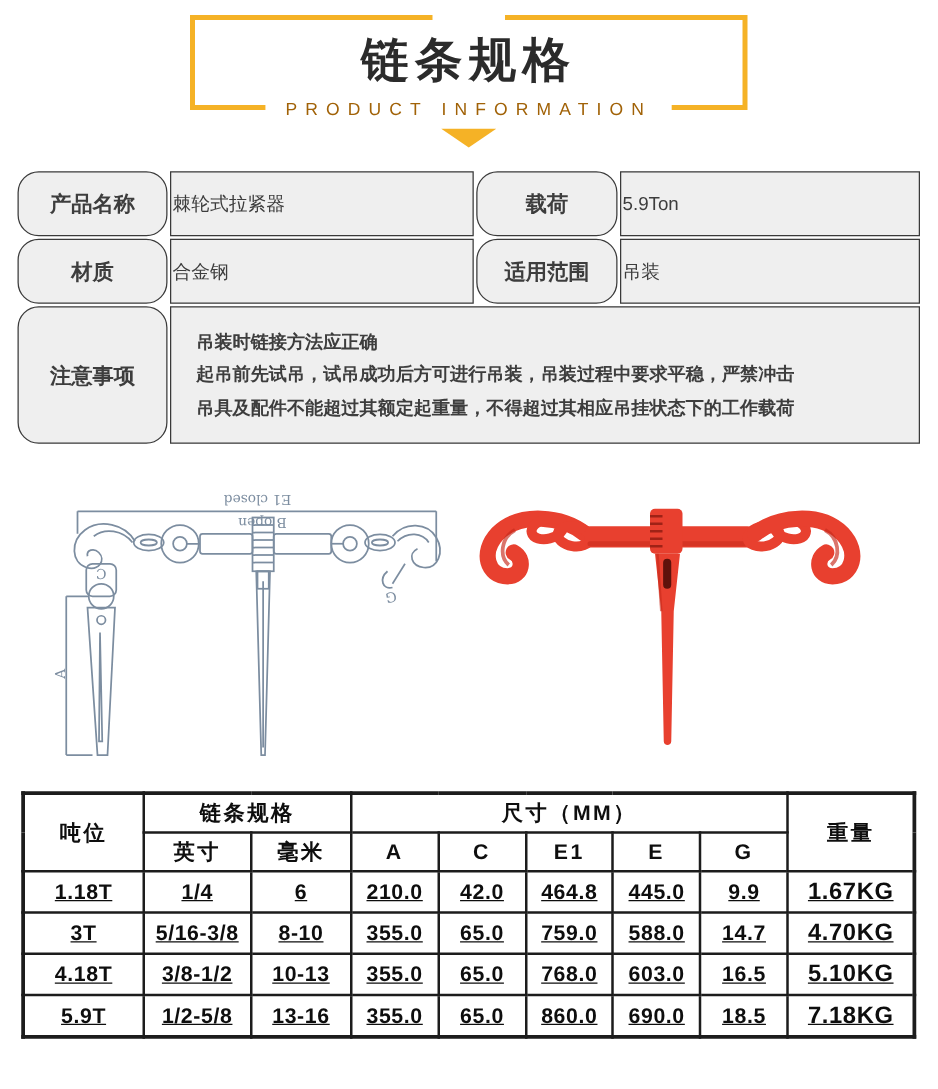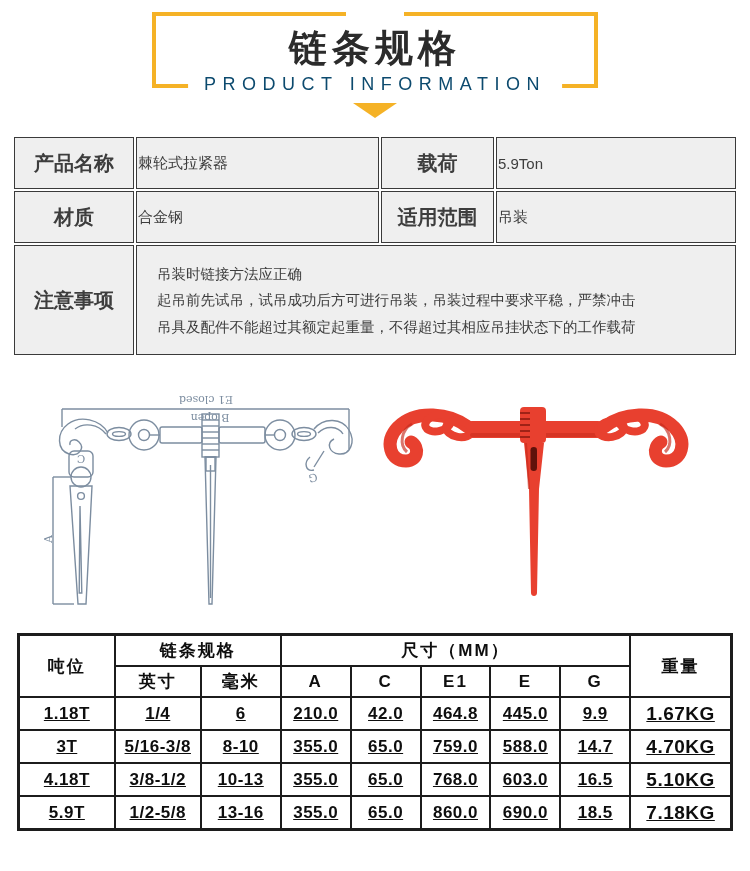--- a/index.html
+++ b/index.html
@@ -3,31 +3,31 @@
 <meta charset="utf-8">
 <style>
   html,body{margin:0;padding:0;background:#ffffff;}
   body{width:750px;height:871px;position:relative;font-family:"Liberation Sans","DejaVu Sans",sans-serif;overflow:hidden;}
 
   
   .hero{width:446px;margin:12px auto 0;position:relative;}
   .hero-frame{border:4px solid #F5B226;height:68px;position:relative;}
   .hero-gap-top{position:absolute;top:-4px;left:50%;transform:translateX(-50%);width:58px;height:4px;background:#fff;}
   .hero-title{text-align:center;font-size:38px;font-weight:bold;color:#2b2b2b;letter-spacing:5px;margin-top:7px;}
-  .hero-sub{position:absolute;bottom:-11px;left:50%;transform:translateX(-50%);background:#fff;padding:0 16px;font-size:18px;color:#0c4a6e;letter-spacing:6.5px;white-space:nowrap;}
+  .hero-sub{position:absolute;bottom:-11px;left:50%;transform:translateX(-50%);background:#fff;padding:0 16px;font-size:14px;color:#a16207;letter-spacing:6.5px;white-space:nowrap;}
   .hero-triangle{width:0;height:0;margin:15px auto 0;border-left:22px solid transparent;border-right:22px solid transparent;border-top:15px solid #F5B226;}
 
   
   table.ptable{width:724px;margin:17px auto 0;border-collapse:separate;border-spacing:2px;table-layout:fixed;}
   table.ptable td{background:#efefef;border:1px solid #3a3a3a;color:#3d3d3d;}
   td.ptitle{height:46px;text-align:center;font-size:22px;font-weight:bold;color:#F5B226;letter-spacing:3px;}
-  td.plabel{height:48px;text-align:center;font-size:20px;font-weight:600;color:#333;}
+  td.plabel{height:48px;text-align:center;font-size:17px;font-weight:600;color:#333;border-radius:17px;}
   td.pvalue{height:48px;text-align:left;font-size:15px;color:#454545;}
   td.pnote{padding:13px 20px 12px 20px;font-size:14.5px;line-height:1.8;color:#454545;}
-  td.pnote .note-line{white-space:nowrap;}
+  td.pnote .note-line{white-space:nowrap;font-weight:bold;}
 
   
   .figures{position:relative;height:232px;margin-top:36px;}
   .fig-drawing{position:absolute;left:22px;top:0;}
   .fig-photo{position:absolute;left:368px;top:4px;}
 
   
   table.stable{width:716px;margin:8px auto 0;border-collapse:collapse;border:3px solid #1c1c1c;table-layout:fixed;}
   table.stable th,table.stable td{border:2px solid #1c1c1c;text-align:center;color:#0e0e0e;padding:0;}
   table.stable th{height:29px;font-size:17px;font-weight:bold;letter-spacing:2px;}

